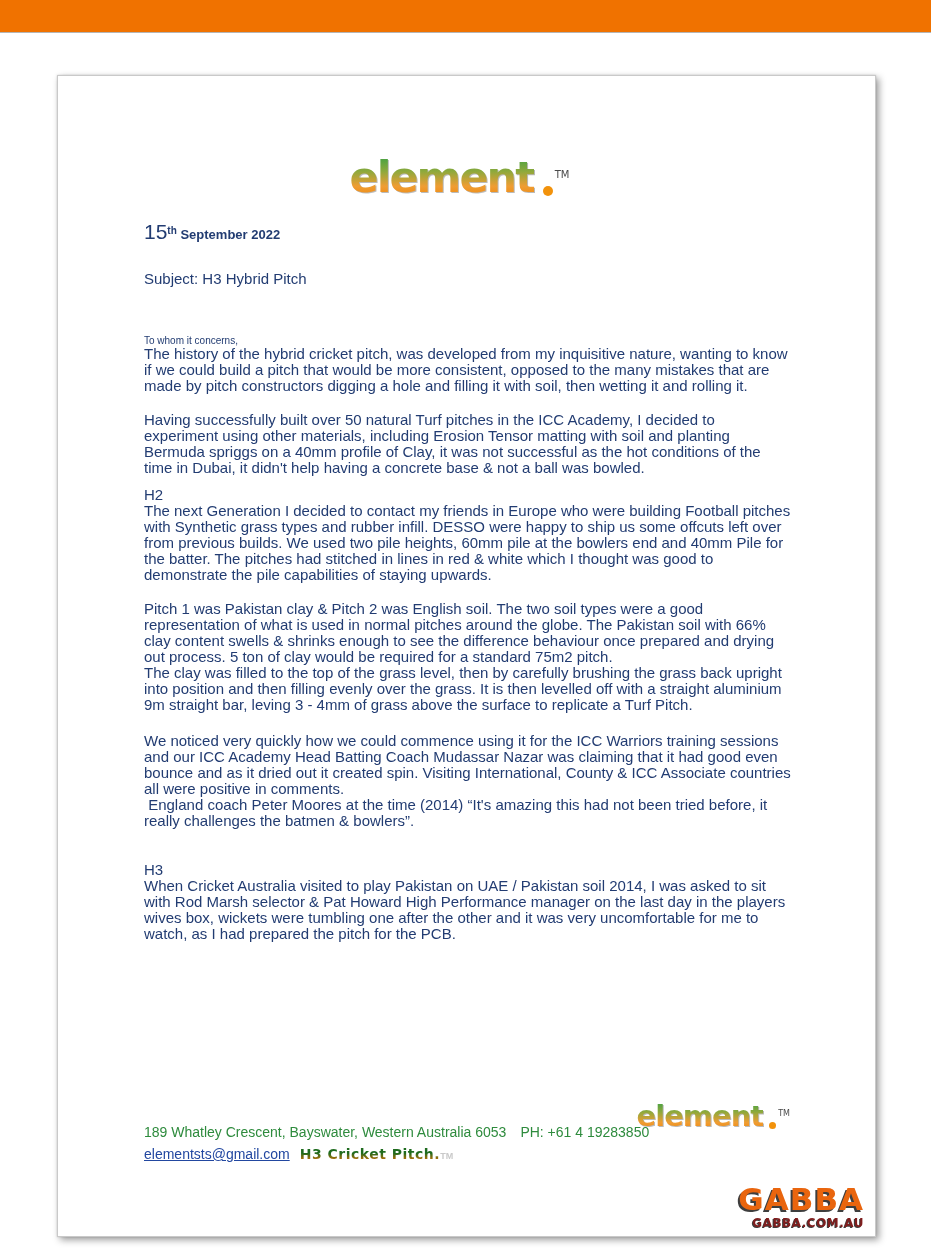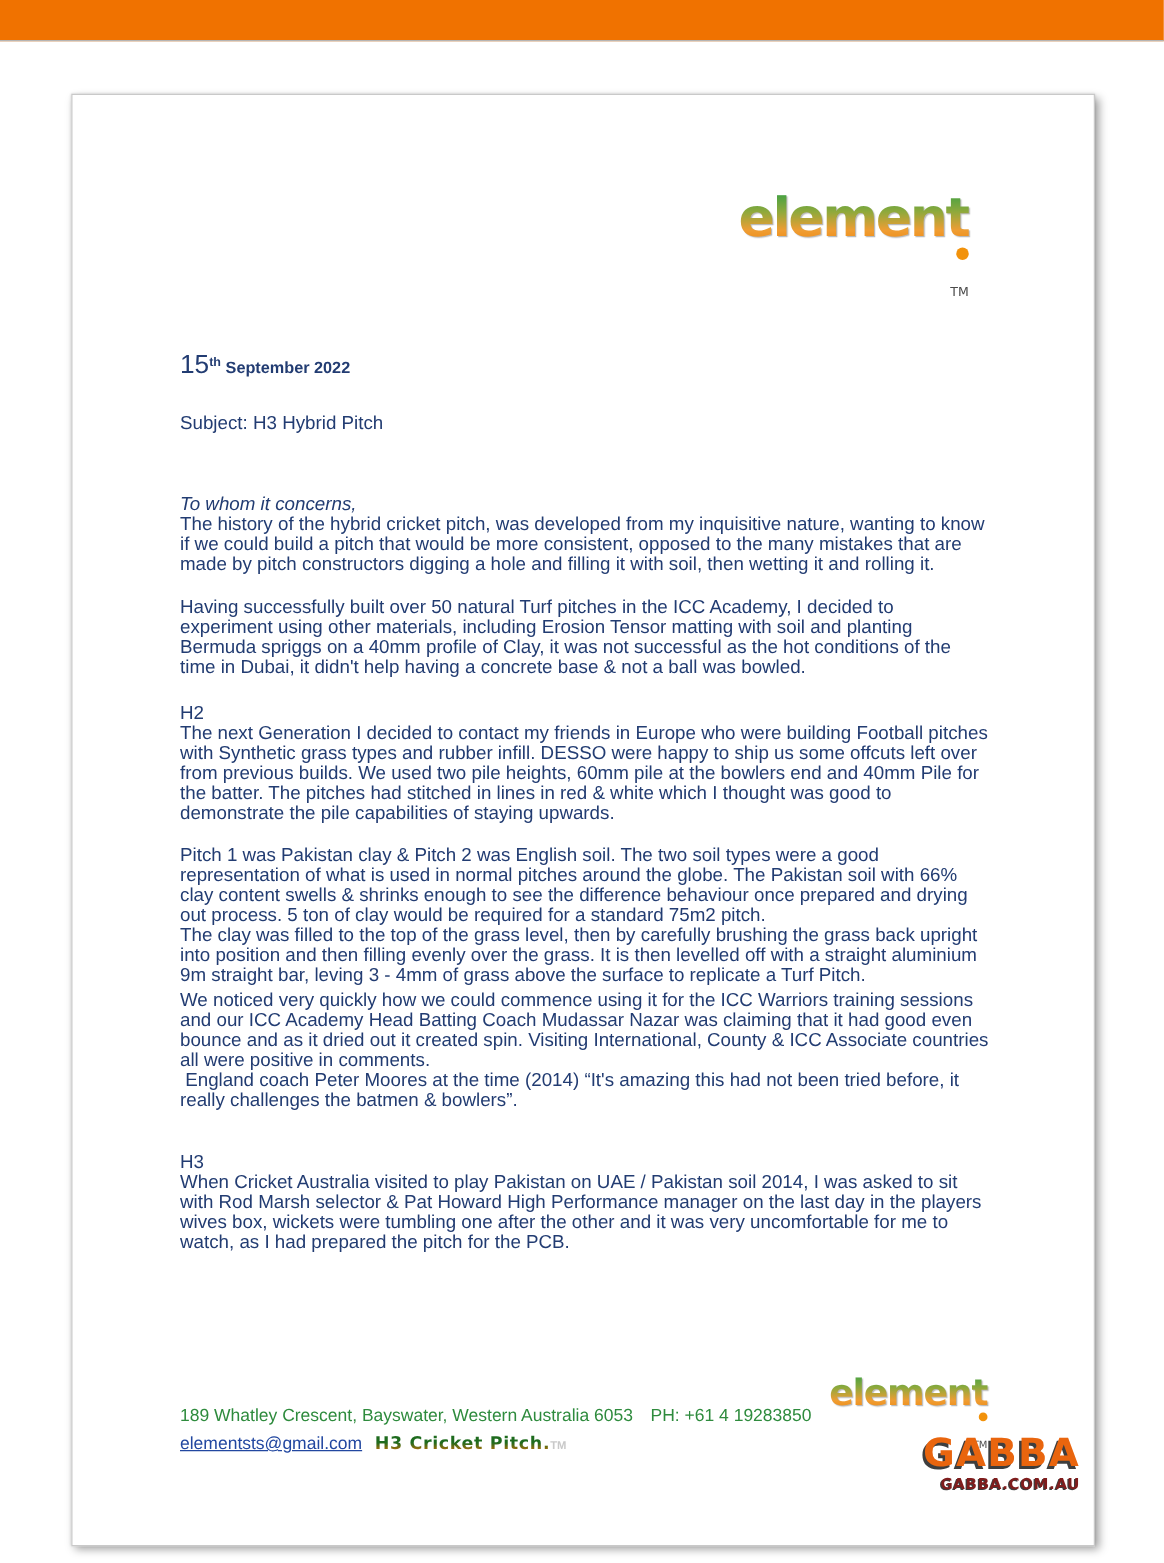--- a/index.html
+++ b/index.html
@@ -12,65 +12,65 @@
 
   .page {
     position:absolute; left:57px; top:75px; width:819px; height:1162px;
     background:#ffffff; border:1px solid #c9c9c9;
     box-shadow: 3px 3px 7px rgba(0,0,0,0.38), 0 0 2px rgba(0,0,0,0.15);
   }
 
   .content { padding:0 84px 0 86px; color:#223C72; }
 
   
-  .logo-row { display:flex; justify-content:center; align-items:flex-end; margin-top:76px; padding-right:16px; line-height:46px;flex-direction:column; }
+  .logo-row { display:flex; justify-content:center; align-items:flex-end; margin-top:76px; padding-right:16px; line-height:46px; }
   .logo-word {
     font-family:"DejaVu Sans", sans-serif; font-weight:bold; font-size:43px; letter-spacing:-2px;
     background:linear-gradient(180deg,#35A045 0%, #8FA93C 38%, #EF9D33 70%, #EE8508 100%);
     -webkit-background-clip:text; background-clip:text; color:transparent;
     filter:drop-shadow(1.5px 1.5px 0px rgba(130,130,130,0.55));
   }
   .logo-dot { display:inline-block; width:10px; height:10px; border-radius:50%; background:#F2920B; margin-left:9px; margin-bottom:4px; }
   .logo-tm { font-size:10px; color:#4a4a4a; margin-left:2px; margin-bottom:2px; font-family:"DejaVu Sans", sans-serif; }
 
   .logo-row.small { line-height:32px; padding-right:0; margin:0; }
   .logo-row.small .logo-word { font-size:29px; letter-spacing:-1px; }
   .logo-row.small .logo-dot { width:7px; height:7px; margin-left:6px; margin-bottom:3px; }
   .logo-row.small .logo-tm { font-size:8px; }
 
   
   .date-line { margin-top:20px; font-size:13px; font-weight:bold; }
   .date-day { font-size:21px; font-weight:normal; }
   .date-ord { font-size:10px; vertical-align:super; }
   .subject-line { margin-top:26px; font-size:15px; }
-  .salutation { margin-top:48px; font-size:15px;font-style:italic; }
+  .salutation { margin-top:48px; font-size:10px; }
 
   .section-heading { margin-top:30px; font-size:15px; font-weight:normal; }
-  .section-heading.h2 { margin-top:20px; }
+  .section-heading.h2 { margin-top:10px; }
   .section-heading.h3 { margin-top:32px; }
   p.body-para { font-size:15px; line-height:16px; white-space:pre-wrap; }
   p.gap { margin-top:18px; }
-  p.biggap { margin-top:4px; }
+  p.biggap { margin-top:20px; }
 
   
   .footer-info { position:absolute; left:86px; top:1048px; }
   .address-line { color:#2E8B3D; font-size:14px; }
   .phone { margin-left:14px; }
   .email-row { margin-top:6px; font-size:14px; }
   .email-link { color:#2247A0; text-decoration:underline; cursor:pointer; }
   .product-name {
     margin-left:10px; font-family:"DejaVu Sans", sans-serif; font-weight:bold; font-size:14px; letter-spacing:0.5px;
     background:linear-gradient(180deg,#1E6B1E 45%, #E07000 95%);
     -webkit-background-clip:text; background-clip:text; color:transparent;
   }
   .product-tm { font-size:9px; color:#c9c9c9; font-weight:bold; }
 
   .footer-logo { position:absolute; right:85px; top:1022px; }
 
-  .gabba { position:absolute; right:11px; top:1072px; text-align:right; font-family:"DejaVu Sans", sans-serif; }
+  .gabba { position:absolute; right:11px; top:1108px; text-align:right; font-family:"DejaVu Sans", sans-serif; }
   .gabba-word {
     font-weight:bold; font-size:31px; line-height:31px; letter-spacing:1px; color:#E9650E;
     text-shadow:-2px 2px 0 #3E3E3E;
   }
   .gabba-url {
     font-weight:bold; font-size:12px; line-height:16px; letter-spacing:0.5px; color:#7f1d1d;
     text-shadow:-1px 1px 0 #3E3E3E;
   }
 </style>
 </head>

